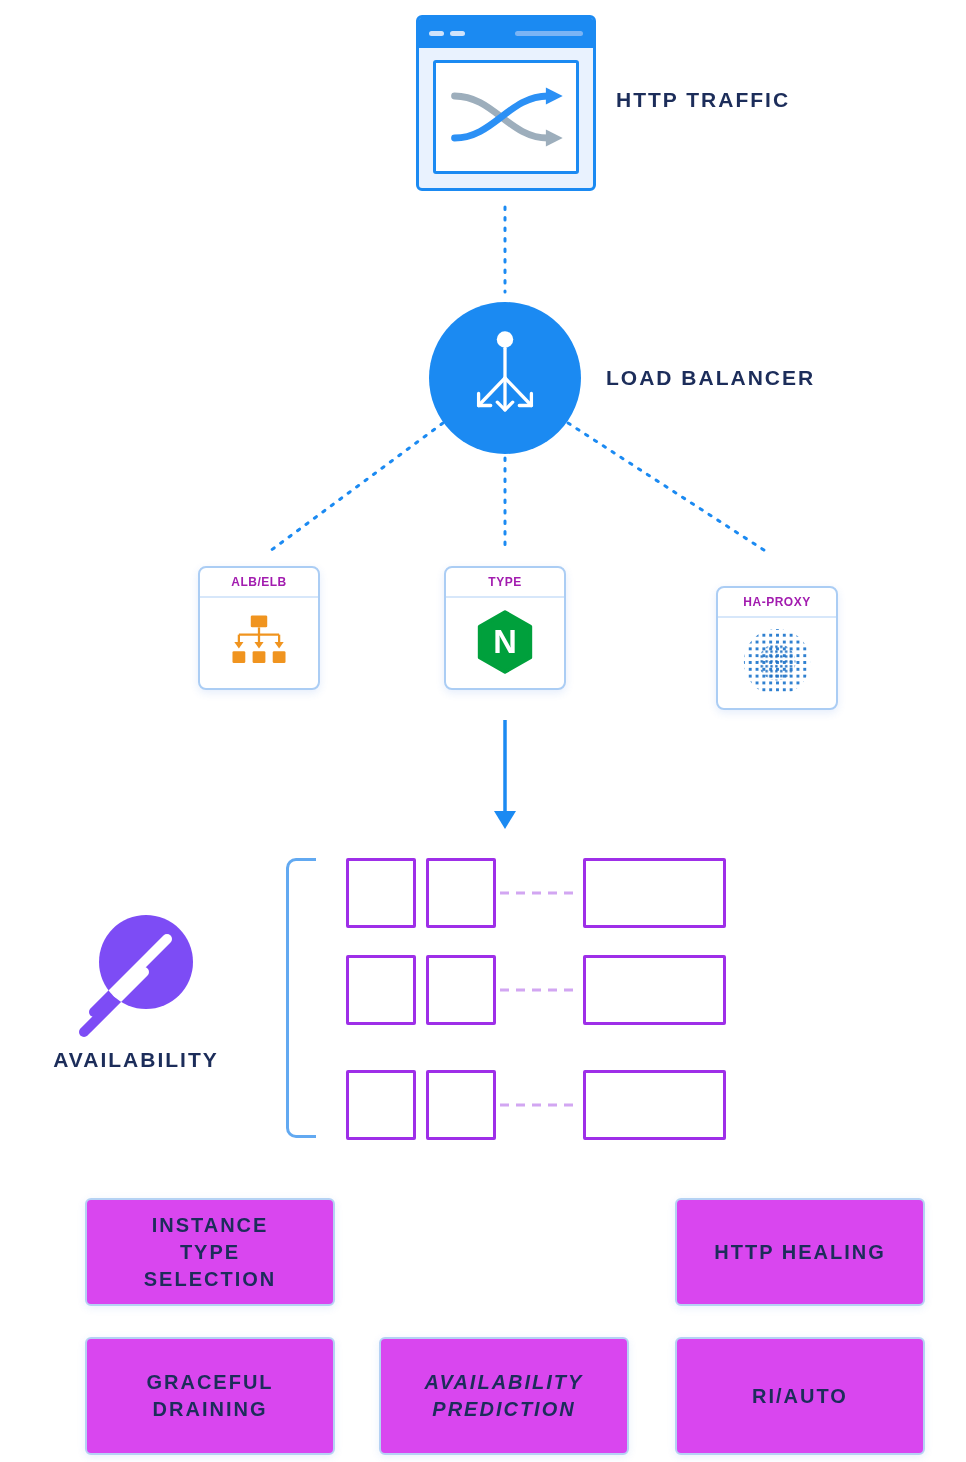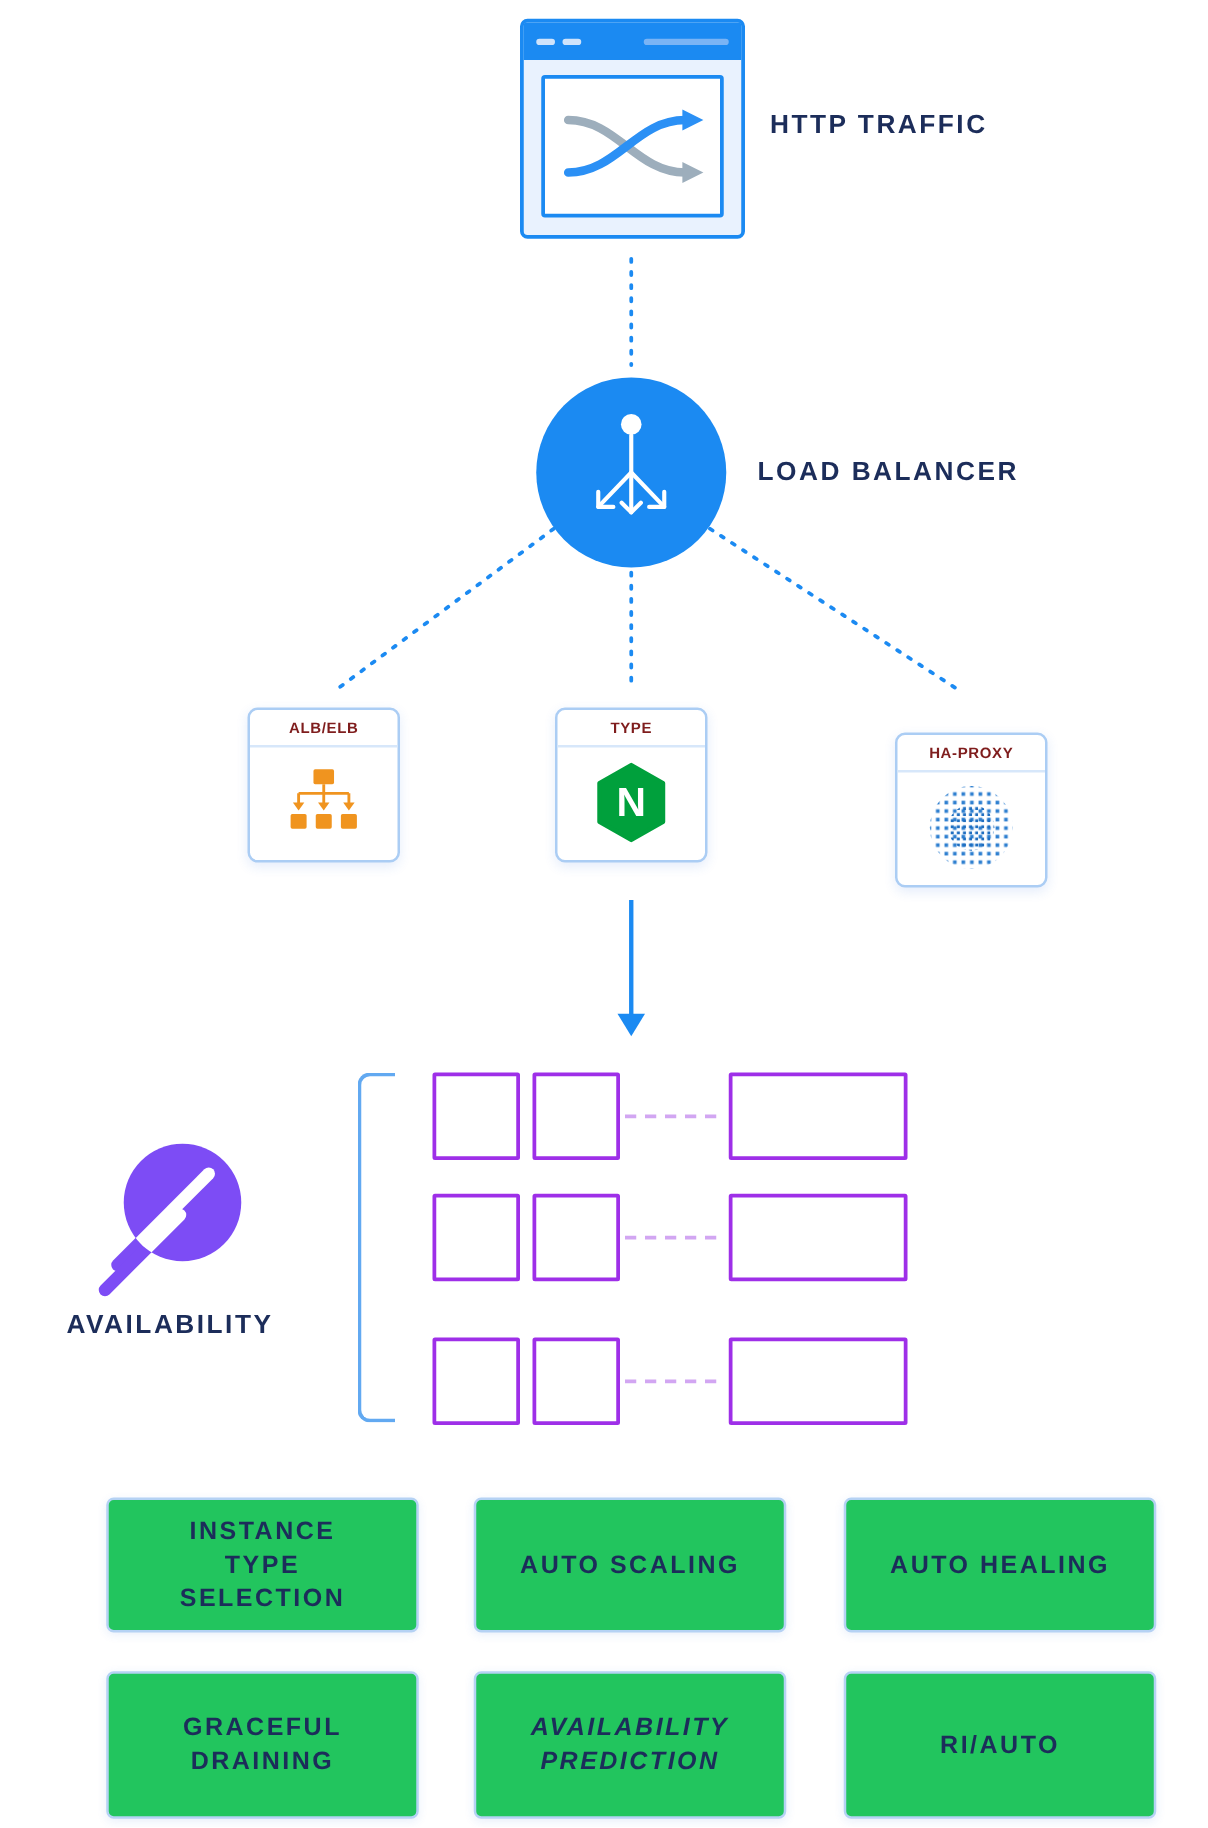--- a/index.html
+++ b/index.html
@@ -34,21 +34,21 @@
     display:flex; align-items:center; justify-content:center;
   }
   
   .lb-box {
     position:absolute; width:122px; height:124px; box-sizing:border-box;
     background:#ffffff; border:2px solid #abcdf4; border-radius:8px;
     box-shadow:0 3px 9px rgba(40,110,220,0.12);
   }
   .lb-box .hdr {
     height:28px; line-height:28px; text-align:center;
-    font-size:12px; font-weight:bold; color:#7f1d1d; letter-spacing:0.5px;
+    font-size:12px; font-weight:bold; color:#a21caf; letter-spacing:0.5px;
     border-bottom:2px solid #d7e7fa;
   }
   .lb-box .icon-wrap { height:88px; display:flex; align-items:center; justify-content:center; }
   .box-alb    { left:170px; top:566px; }
   .box-nginx  { left:416px; top:566px; }
   .box-haproxy{ left:688px; top:586px; }
   
   .psq {
     position:absolute; width:70px; height:70px; box-sizing:border-box;
     border:3px solid #9e2fe8; border-radius:2px; background:#ffffff;
@@ -57,21 +57,21 @@
   .brace {
     position:absolute; left:258px; top:858px; width:30px; height:280px; box-sizing:border-box;
     border-left:3px solid #62a9f1; border-top:3px solid #62a9f1; border-bottom:3px solid #62a9f1;
     border-radius:10px 0 0 10px;
   }
   .eg-logo { position:absolute; left:36px; top:900px; }
   .eg-label { position:absolute; left:8px; top:1048px; width:200px; text-align:center; }
   
   .feature {
     position:absolute; width:250px; box-sizing:border-box;
-    background:#22c55e; border:2px solid #b5d2f4; border-radius:6px;
+    background:#d946ef; border:2px solid #b5d2f4; border-radius:6px;
     box-shadow:0 2px 8px rgba(40,110,220,0.10);
     display:flex; align-items:center; justify-content:center; text-align:center;
     font-weight:bold; font-size:20px; color:#1c2d5a; letter-spacing:2px; line-height:1.35;
   }
   .feature span { display:block; margin:0 auto; }
   .row1 { top:1198px; height:108px; }
   .row2 { top:1337px; height:118px; }
   .fc1 { left:57px;  } .fc2 { left:351px; } .fc3 { left:647px; }
   .fc1 span { max-width:150px; }
   .fc4 { left:57px;  } .fc5 { left:351px;font-style:italic; } .fc6 { left:647px; }
@@ -212,25 +212,22 @@
     <g clip-path="url(#egclip)">
       <line x1="30" y1="112" x2="103" y2="39" stroke="#ffffff" stroke-width="10" stroke-linecap="round"></line>
       <line x1="20" y1="132" x2="80" y2="72" stroke="#ffffff" stroke-width="10" stroke-linecap="round"></line>
     </g>
   </svg>
   <div class="big-label eg-label">AVAILABILITY</div>
 
   <div class="feature row1 fc1">
     <span>INSTANCE TYPE SELECTION</span>
   </div>
-  <div class="feature row1 fc2">
-    <span>AUTO SCALING</span>
-  </div>
   <div class="feature row1 fc3">
-    <span>AUTO HEALING</span>
+    <span>HTTP HEALING</span>
   </div>
   <div class="feature row2 fc4">
     <span>GRACEFUL DRAINING</span>
   </div>
   <div class="feature row2 fc5">
     <span>AVAILABILITY PREDICTION</span>
   </div>
   <div class="feature row2 fc6">
     <span>RI/AUTO</span>
   </div>

